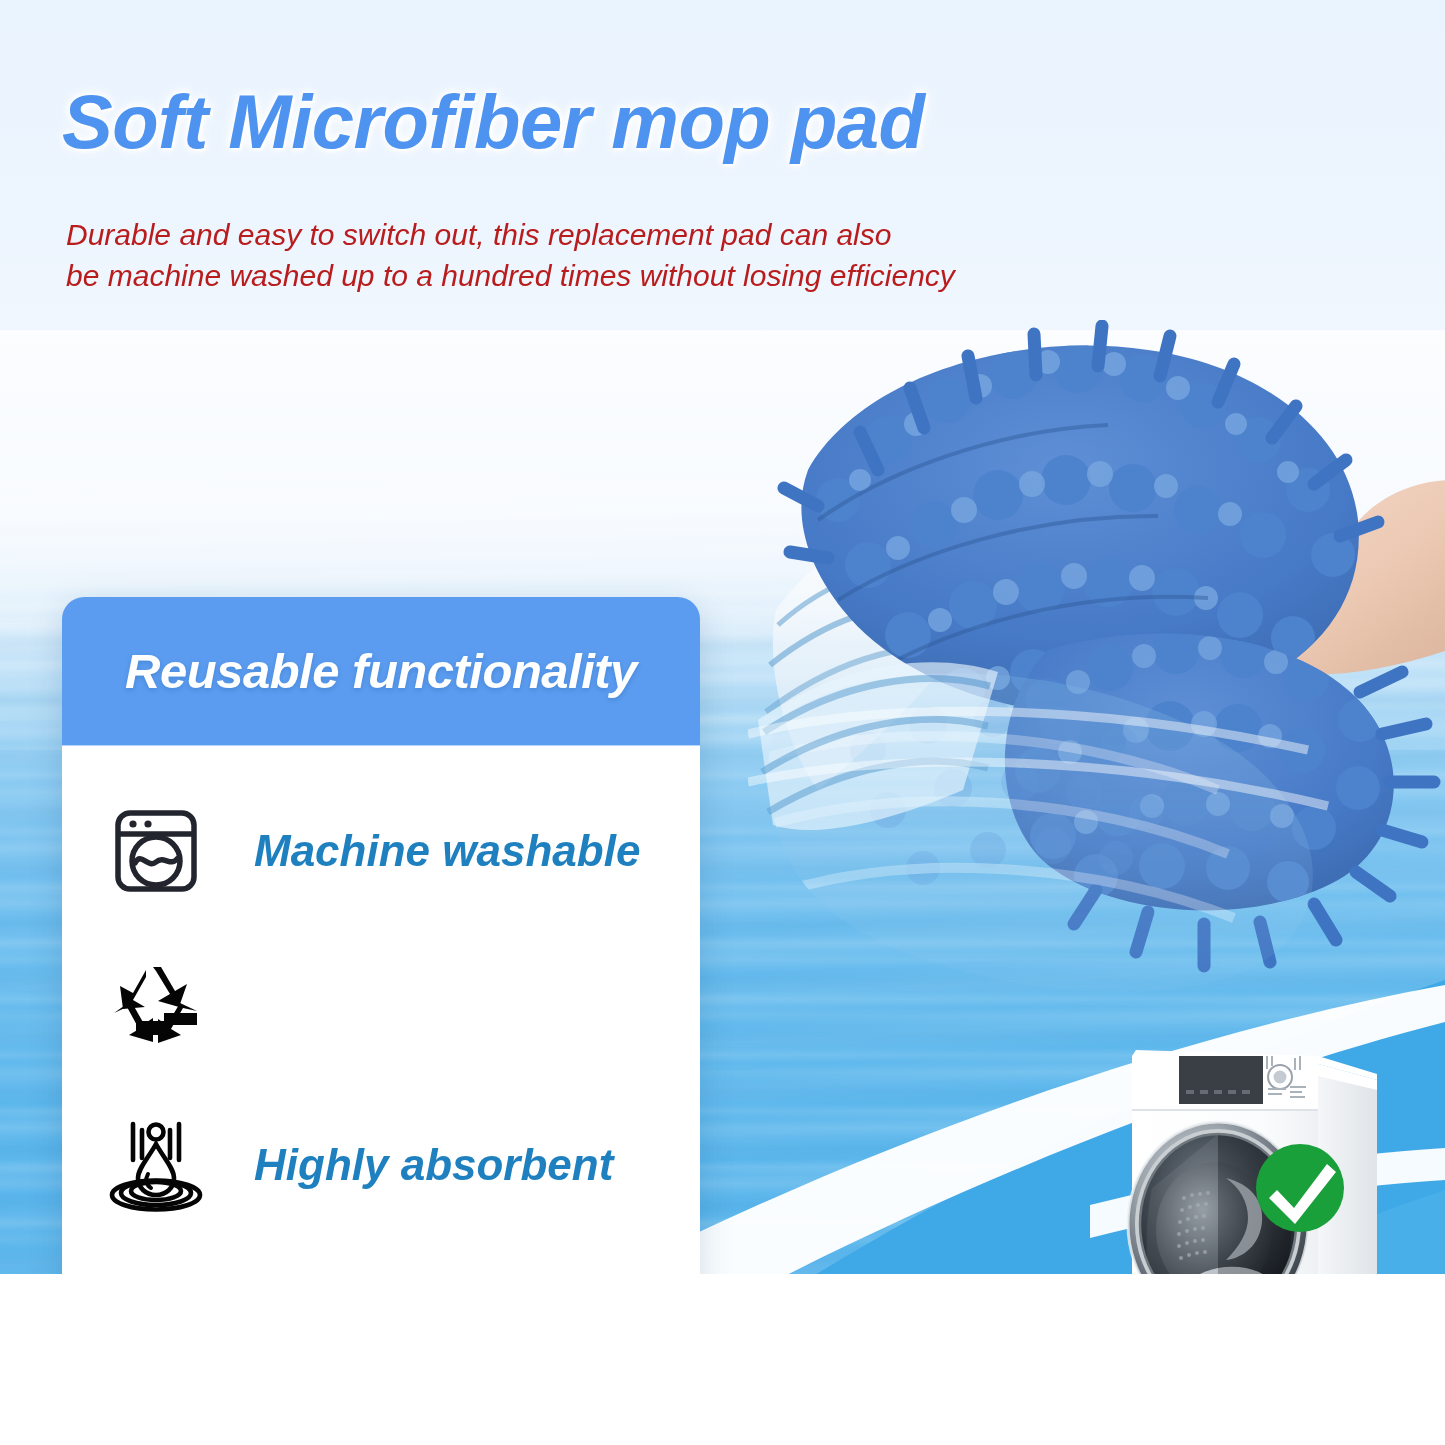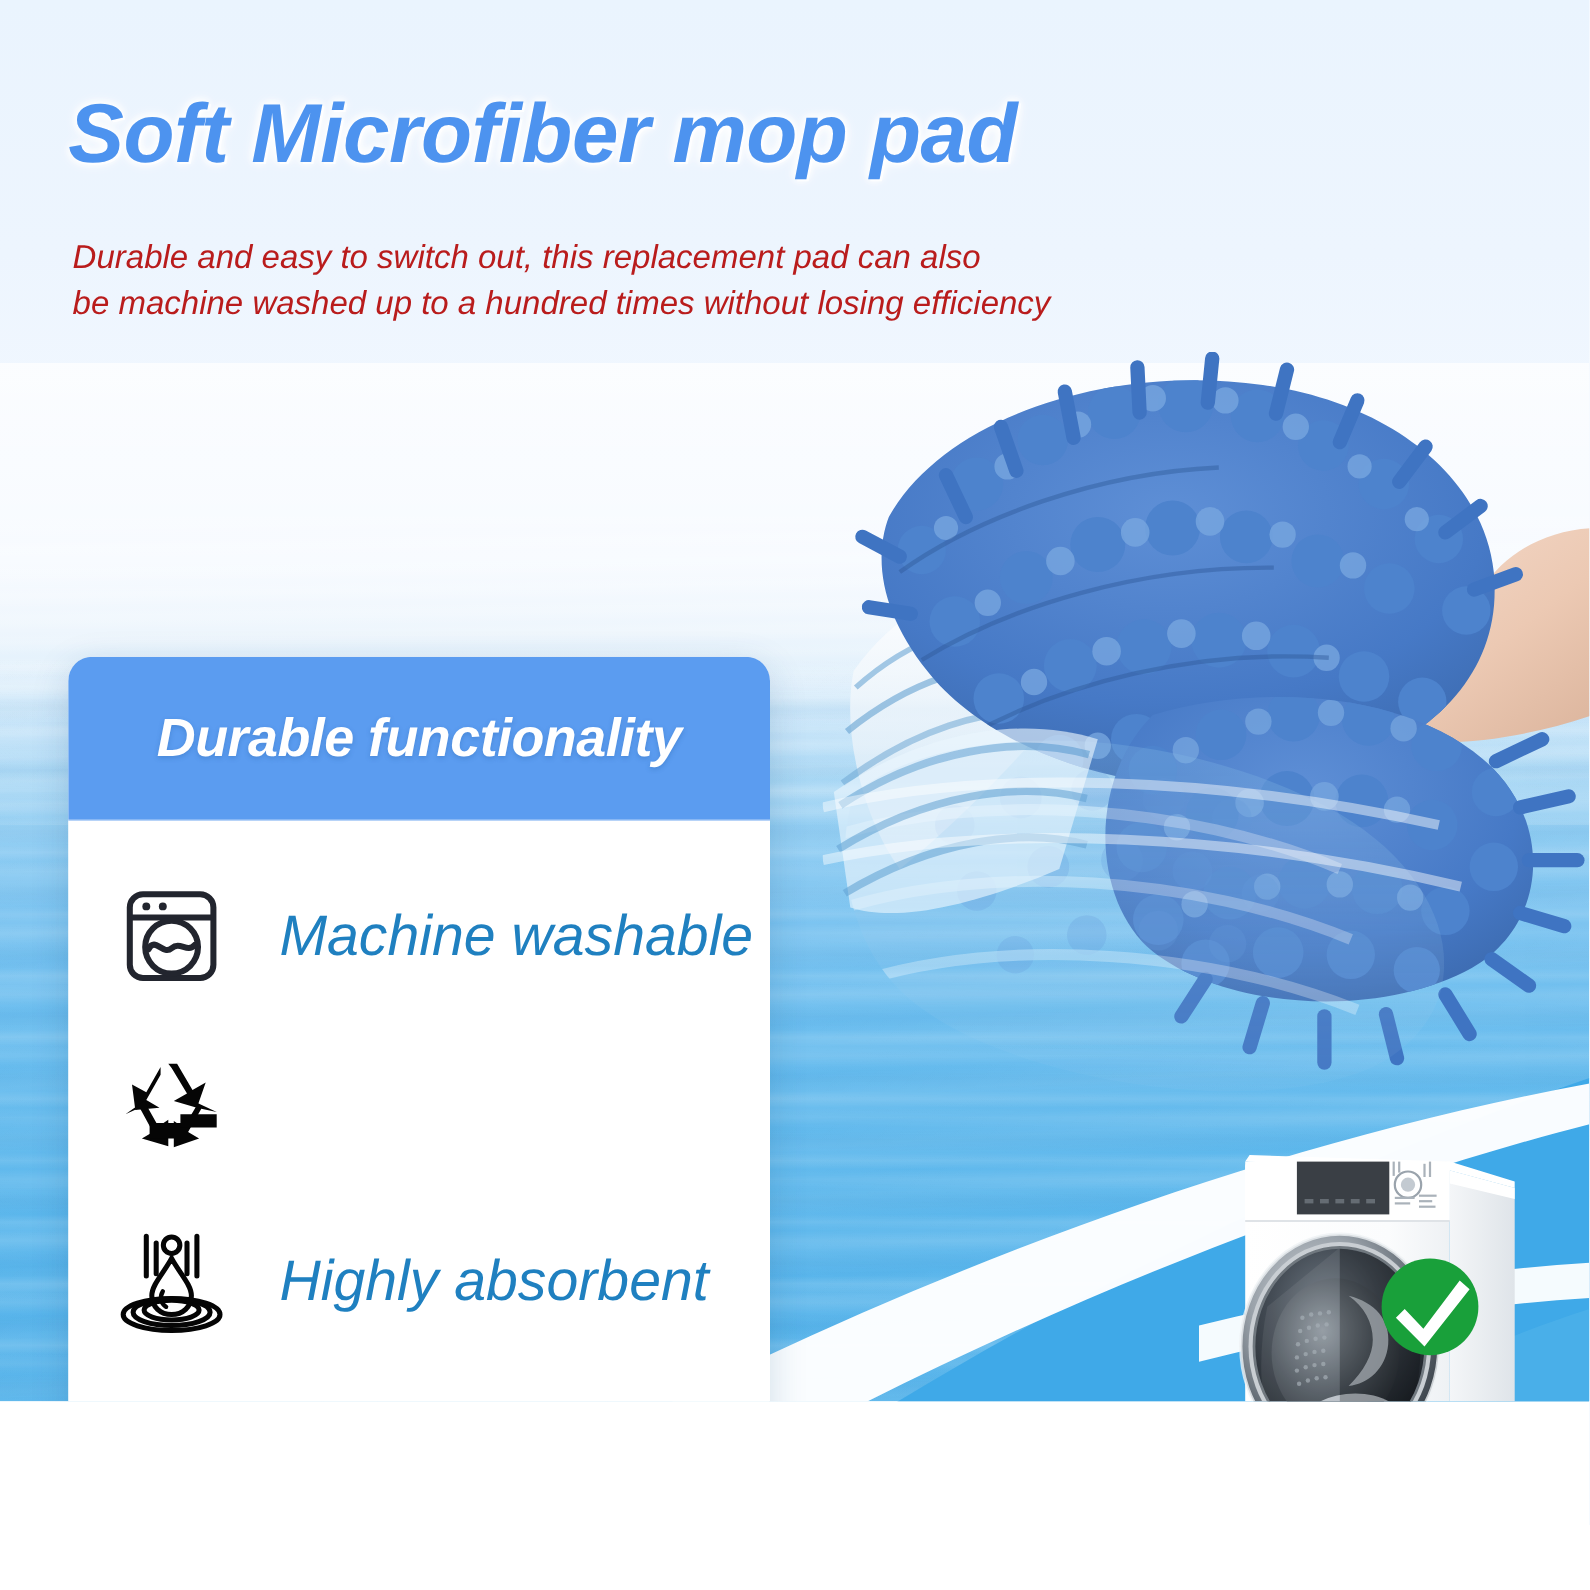--- a/index.html
+++ b/index.html
@@ -122,25 +122,26 @@
     height:157px;
     display:flex;align-items:center;
     padding-left:36px;
   }
   .feature-icon{
     width:116px;min-width:116px;height:104px;
     display:flex;align-items:center;justify-content:center;
   }
   .feature-icon svg{display:block;}
   .feature-label{
-    font-size:52px;
+    font-size:44px;
     font-style:italic;
     color:#1f80c0;
     margin-left:40px;
     white-space:nowrap;
+    font-weight:bold;
   }
 
   
   .washer{position:absolute;left:1122px;top:1038px;width:270px;height:390px;}
   .washer svg{display:block;}
 
   
   .mop{position:absolute;left:748px;top:320px;width:700px;height:690px;}
   .mop svg{display:block;}
 </style>
@@ -393,21 +394,21 @@
 
       <g stroke="#ffffff" stroke-width="9" opacity=".45" fill="none">
         <path d="M0,414 C150,378 360,386 560,430"></path>
         <path d="M0,462 C160,428 380,438 580,486"></path>
       </g>
     </svg>
   </div>
 
   <div class="card">
     <div class="card-header">
-      <div class="card-header-title">Durable functionality</div>
+      <div class="card-header-title">Reusable functionality</div>
     </div>
 
     <div class="feature-list">
 
       <div class="feature-row">
         <span class="feature-icon">
           <svg width="92" height="92" viewBox="0 0 92 92" fill="none" stroke="#22252e" stroke-width="5.5">
             <rect x="8" y="8" width="76" height="76" rx="12"></rect>
             <line x1="8" y1="29" x2="84" y2="29"></line>
             <circle cx="23" cy="19" r="3.6" fill="#22252e" stroke="none"></circle>

